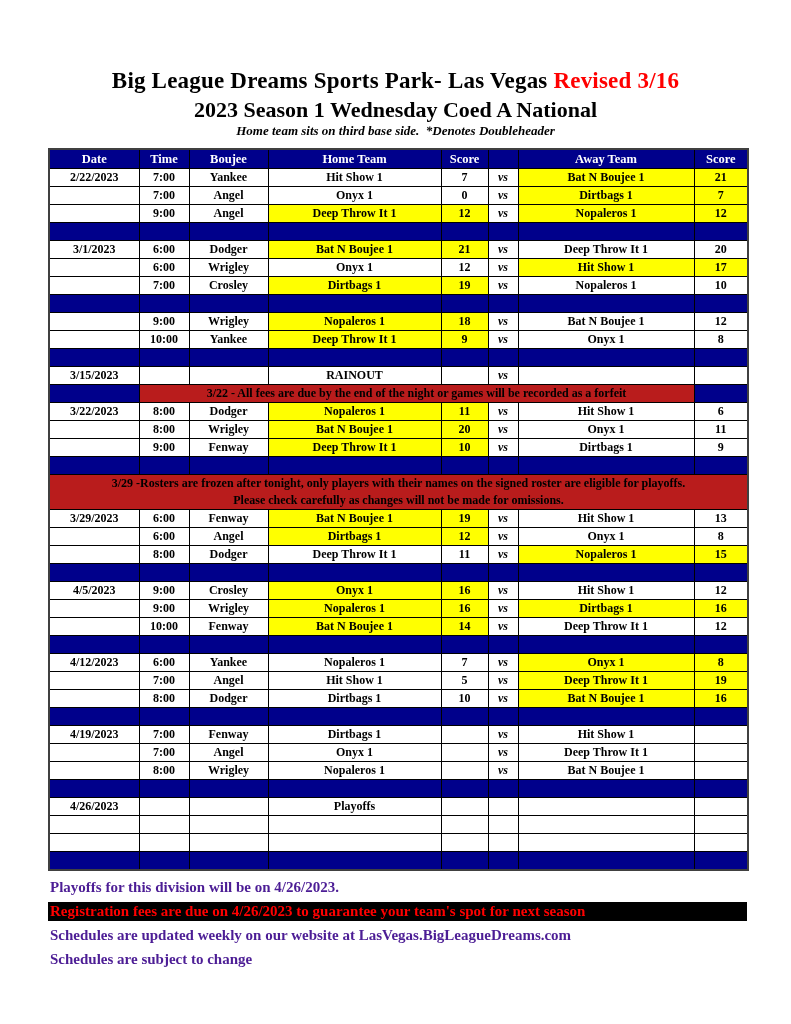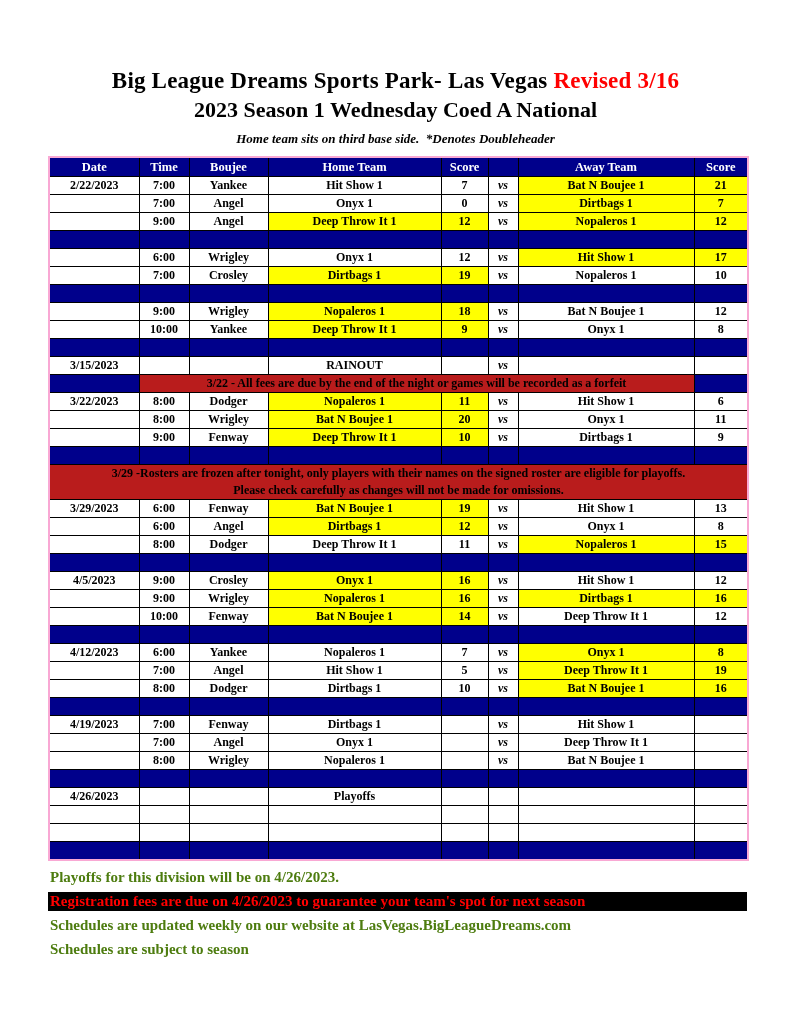--- a/index.html
+++ b/index.html
@@ -13,26 +13,26 @@
   .title{
     text-align:center;font-weight:bold;font-size:23px;color:#000;
     letter-spacing:.2px;
   }
   .title .revised{color:#ff0000;}
   .subtitle{
     text-align:center;font-weight:bold;font-size:22px;color:#000;margin-top:3px;
   }
   .tagline{
     text-align:center;font-weight:bold;font-style:italic;font-size:13px;
-    color:#000;margin-top:8px;white-space:pre;
+    color:#000;margin-top:0;white-space:pre;
   }
   table.sched{
     border-collapse:collapse;table-layout:fixed;
     width:699px;margin:9px 0 0 48px;
-    border:2px solid #f9a8d4;
+    border:2px solid #404040;
     font-family:Liberation Serif, serif;
   }
   .sched th,.sched td{
     border:1.5px solid #000;
     height:17px;padding:0 2px;
     text-align:center;vertical-align:middle;
     font-weight:bold;font-size:12px;color:#000;
     overflow:hidden;white-space:nowrap;
   }
   .sched th{
@@ -41,21 +41,21 @@
   .sep-cell{background:#00008B;}
   .note-navy{background:#b91c1c;color:#ffffff;font-size:12.5px;}
   .note-red{
     background:#b91c1c;color:#ffff00;font-size:12.5px;
     height:36px;line-height:1.4;white-space:normal;
   }
   .hl{background:#ffff00;}
   .vs-cell{font-style:italic;font-size:11px;}
   .footer{margin:7px 0 0 48px;}
   .fline{
-    font-weight:bold;font-size:15px;color:#4d7c0f;
+    font-weight:bold;font-size:15px;color:#4c1d95;
     margin:0 0 5px 0;padding:1px 2px;width:695px;
   }
   .fline.highlight{background:#000000;color:#ff0000;}
 </style>
 </head>
 <body>
 
 <div class="page">
 
   <div class="title"><span>Big League Dreams Sports Park- Las Vegas</span> <span class="revised">Revised 3/16</span></div>
@@ -122,20 +122,30 @@
           <td class="sep-cell"></td>
           <td class="sep-cell"></td>
           <td class="sep-cell"></td>
           <td class="sep-cell"></td>
           <td class="sep-cell"></td>
           <td class="sep-cell"></td>
           <td class="sep-cell"></td>
           <td class="sep-cell"></td>
         </tr>
         <tr>
+          <td>3/1/2023</td>
+          <td>6:00</td>
+          <td>Dodger</td>
+          <td class="hl">Bat N Boujee 1</td>
+          <td class="hl">21</td>
+          <td class="vs-cell">vs</td>
+          <td>Deep Throw It 1</td>
+          <td>20</td>
+        </tr>
+        <tr>
           <td></td>
           <td>6:00</td>
           <td>Wrigley</td>
           <td>Onyx 1</td>
           <td>12</td>
           <td class="vs-cell">vs</td>
           <td class="hl">Hit Show 1</td>
           <td class="hl">17</td>
         </tr>
         <tr>
@@ -449,16 +459,16 @@
           <td class="sep-cell"></td>
           <td class="sep-cell"></td>
         </tr>
       </tbody>
   </table>
 
   <div class="footer">
     <div class="fline">Playoffs for this division will be on 4/26/2023.</div>
     <div class="fline highlight">Registration fees are due on 4/26/2023 to guarantee your team's spot for next season</div>
     <div class="fline">Schedules are updated weekly on our website at LasVegas.BigLeagueDreams.com</div>
-    <div class="fline">Schedules are subject to season</div>
+    <div class="fline">Schedules are subject to change</div>
   </div>
 
 </div>
 
 </body></html>

